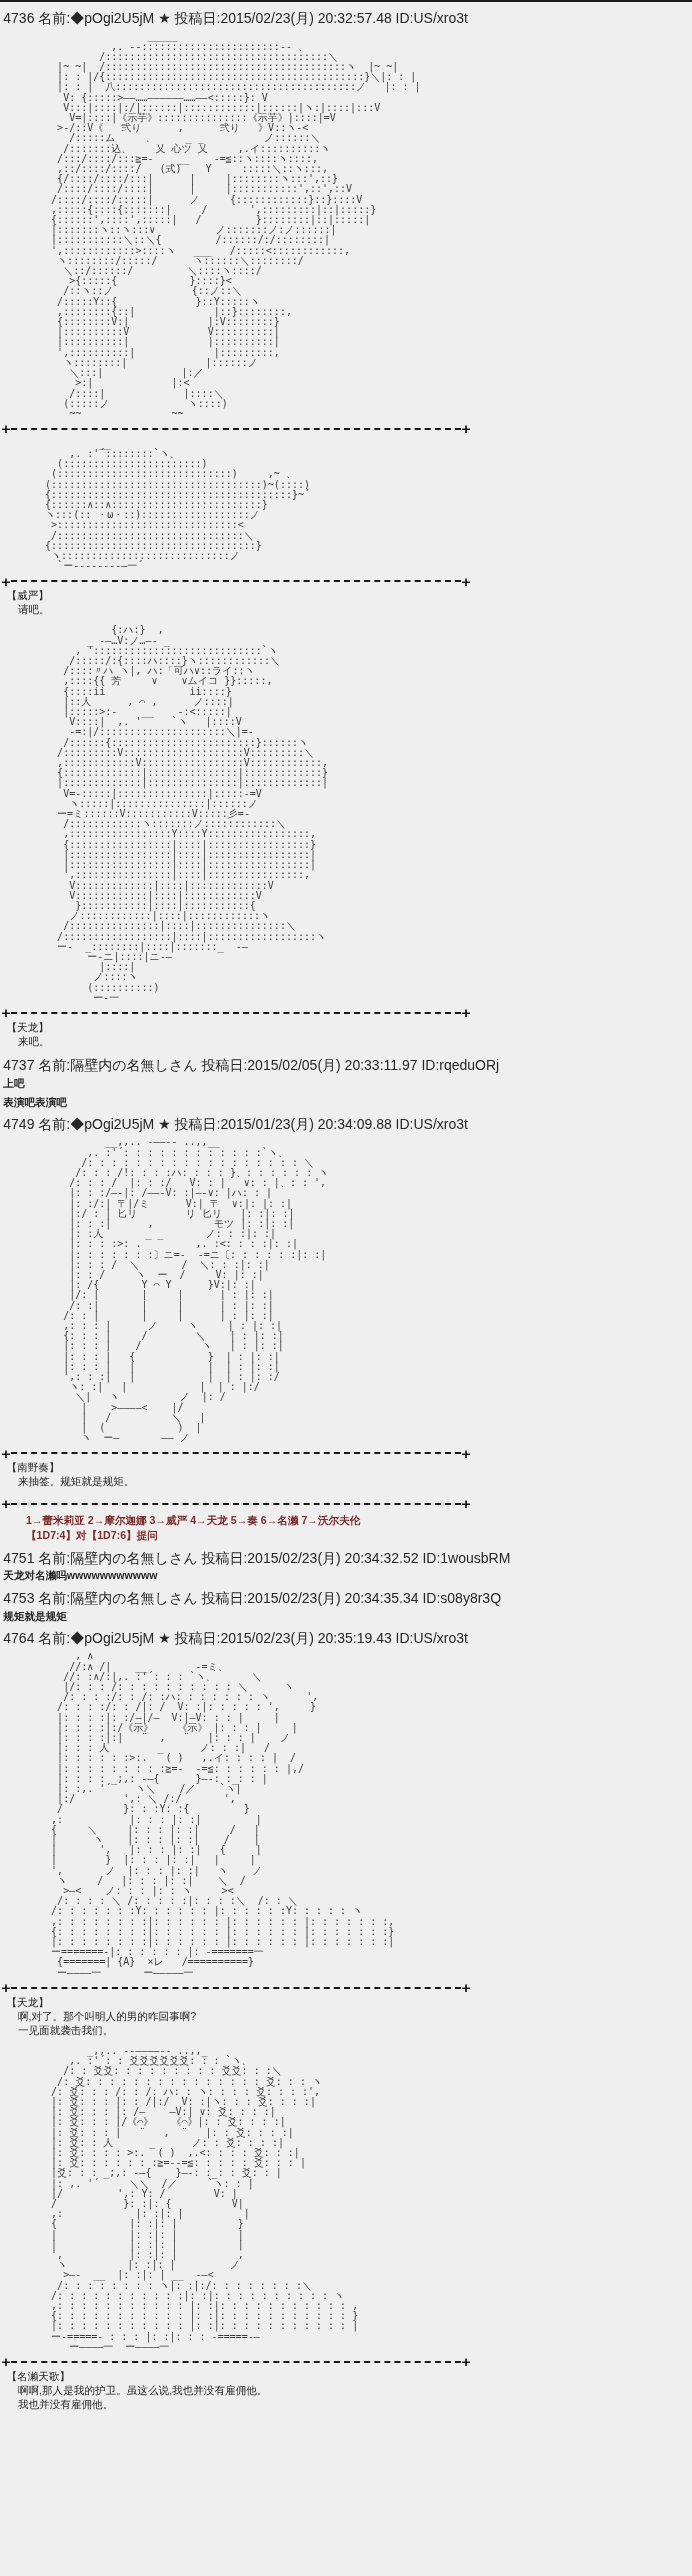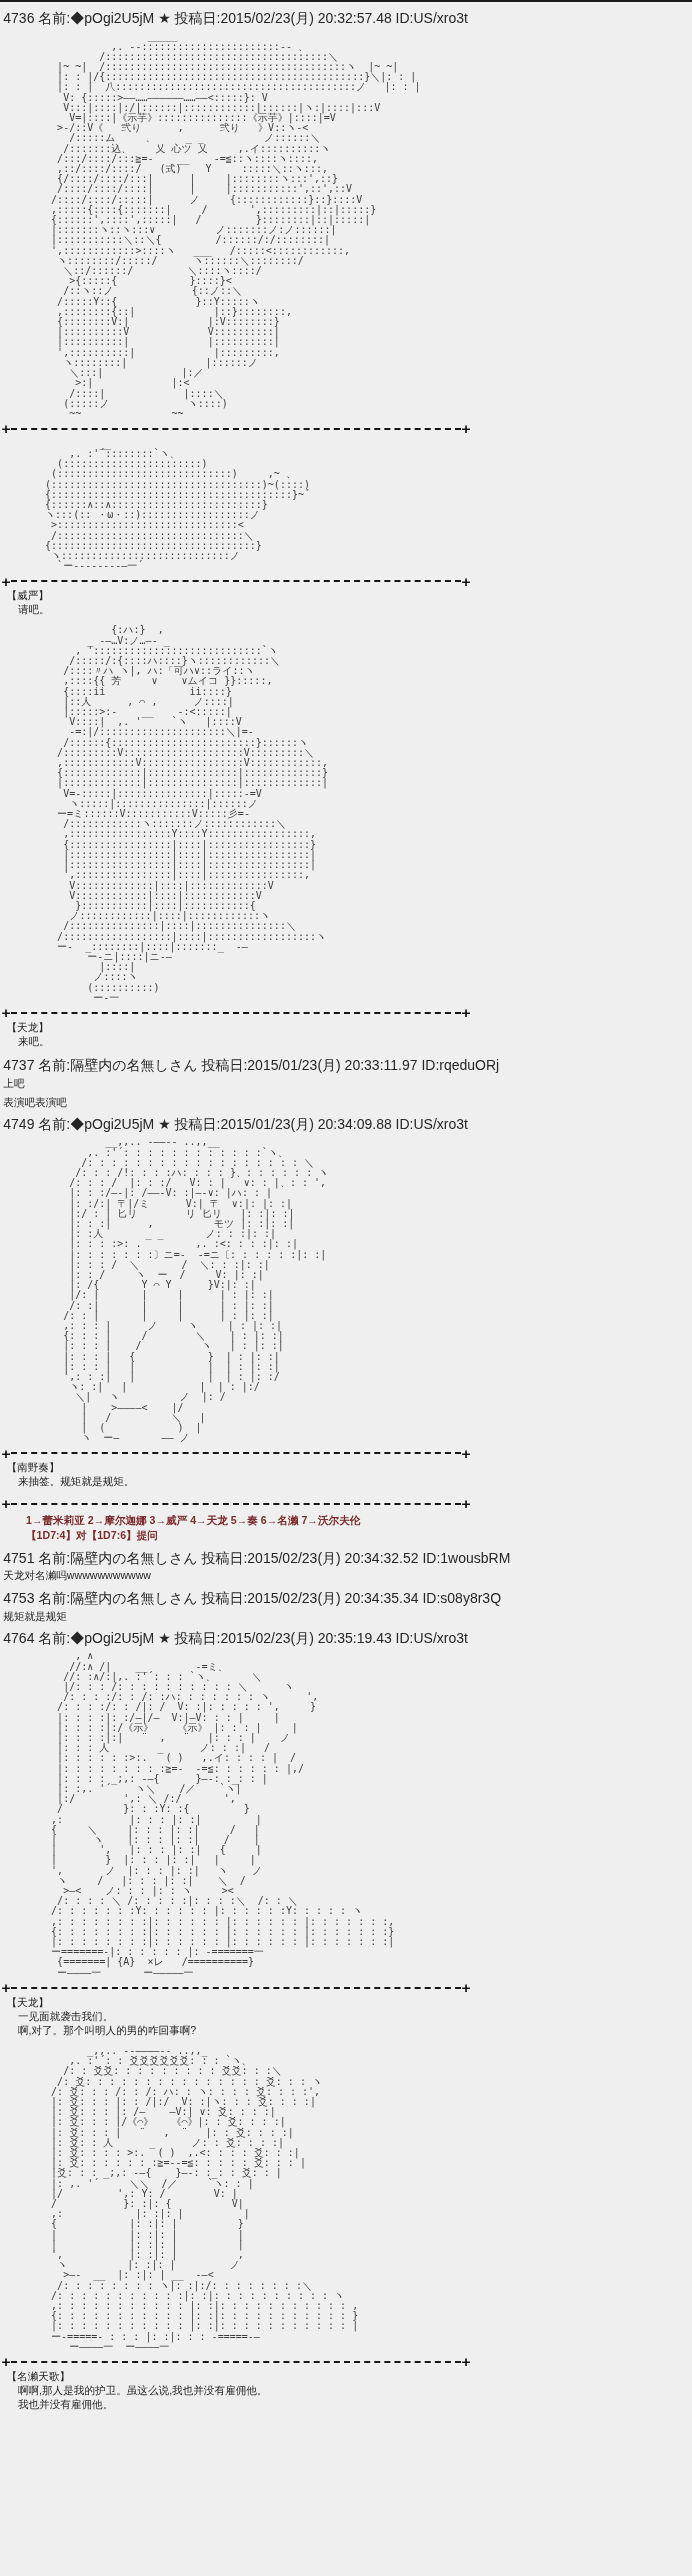--- a/index.html
+++ b/index.html
@@ -17,20 +17,21 @@
   .post{margin:0 0 4.9px 0;}
   .post-header{
     margin:6.5px 0 1.6px 3.3px;
     color:#262626;
     font-size:14px;
     white-space:nowrap;
   }
   .post-body-line{
     margin:0 0 1.6px 3.3px;
     color:#262626;
+    font-weight:bold;
   }
   .aa{
     font-family:"DejaVu Sans Mono", monospace;
     font-size:10px;
     line-height:10.2px;
     white-space:pre;
     color:#3d3d3d;
     margin:3.3px 0 3.3px 21px;
   }
   .divider{
@@ -179,21 +180,21 @@
       <span class="cap">+</span>
     </div>
 
     <div class="speech">
       <div class="speaker">【天龙】</div>
       <div class="speech-line">来吧。</div>
     </div>
   </div>
 
   <div class="post">
-    <div class="post-header">4737 名前:隔壁内の名無しさん 投稿日:2015/01/23(月) 20:33:11.97 ID:rqeduORj</div>
+    <div class="post-header">4737 名前:隔壁内の名無しさん 投稿日:2015/02/05(月) 20:33:11.97 ID:rqeduORj</div>
     <div class="post-body-line">上吧</div>
   </div>
 
   <div class="post">
     <div class="post-body-line">表演吧表演吧</div>
   </div>
 
   <div class="post">
     <div class="post-header">4749 名前:◆pOgi2U5jM ★ 投稿日:2015/01/23(月) 20:34:09.88 ID:US/xro3t</div>
     <pre class="aa">              __,,.. -――-- ..,,__
@@ -296,22 +297,22 @@
       ー――――一       ー―――――一</pre>
 
     <div class="divider">
       <span class="cap">+</span>
       <span class="rule"></span>
       <span class="cap">+</span>
     </div>
 
     <div class="speech">
       <div class="speaker">【天龙】</div>
+      <div class="speech-line">啊,对了。那个叫明人的男的咋回事啊?</div>
       <div class="speech-line">一见面就袭击我们。</div>
-      <div class="speech-line">啊,对了。那个叫明人的男的咋回事啊?</div>
     </div>
 
     <pre class="aa">           _,,.. --――――-- ..,,_
         ,. :'´: : 爻爻爻爻爻爻: : : `ヽ、
        /: : 爻爻: : : : : : : : : 爻爻: : :＼
       /: 爻: : : : : : : : : : : : : : : 爻: : : ヽ
      /: 爻: : : /: : /: ハ: : ヽ: : : : 爻: : : :',
      |: 爻: : : |: : /|:/  V: :|ヽ: : : 爻: : : :|
      |: 爻: : : |: /―    ―V:| ∨: 爻: : : :|
      |: 爻: : : |/《⌒》   《⌒》|: : 爻: : : :|

